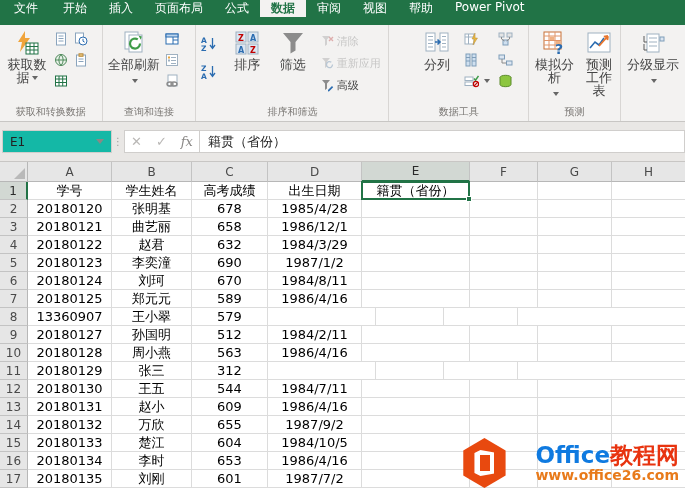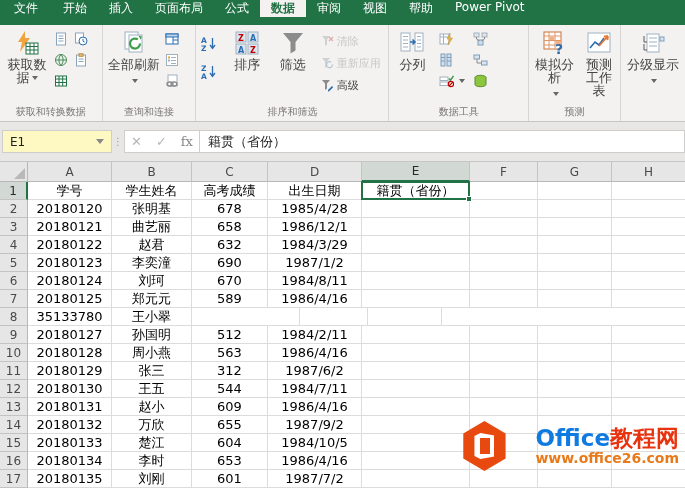--- a/index.html
+++ b/index.html
@@ -26,28 +26,28 @@
   .smallcol { display:flex; flex-direction:column; justify-content:flex-start; gap:3px; padding-top:2px; }
   .smallbtn { display:flex; align-items:center; gap:3px; height:18px; padding:1px 2px; border-radius:2px; }
   .smallbtn .slabel { font-size:11px; color:#444; white-space:nowrap; }
   .smallbtn.disabled { opacity:.5; }
   .smallbtn.disabled .slabel { color:#9a9a9a;font-family:Liberation Serif, serif; }
   svg { display:block; }
 
   
   .formulabar { height:40px; background:#e9e7e5; border-bottom:1px solid #c8c6c4;
     display:flex; align-items:center; padding:0 0 0 2px; }
-  .namebox { width:110px; height:23px; background:#fef9c3; border:1px solid #d0cecc;
+  .namebox { width:110px; height:23px; background:#14b8a6; border:1px solid #d0cecc;
     display:flex; align-items:center; font-size:12px; color:#222; padding-left:7px; }
   .namebox .nb-arrow { margin-left:auto; margin-right:7px; width:0; height:0;
     border-left:4px solid transparent; border-right:4px solid transparent; border-top:5px solid #8a8886; }
   .fb-dots { width:12px; color:#a0a0a0; font-size:10px; text-align:center; letter-spacing:0; }
   .fb-btns { height:23px; background:#fff; border:1px solid #d0cecc; display:flex; align-items:center; padding:0 6px; gap:14px; }
   .fb-btns span { color:#b9b7b5; font-size:13px; }
-  .fb-fx { font-family:"DejaVu Serif","Liberation Serif",serif; color:#8a8886 !important; }
+  .fb-fx { font-style:italic; font-family:"DejaVu Serif","Liberation Serif",serif; color:#8a8886 !important; }
   .fb-input { flex:1; height:23px; background:#fff; border:1px solid #d0cecc; border-left:none;
     display:flex; align-items:center; font-size:13px; color:#222; padding-left:8px; }
 
   
   .sheet { position:relative; height:332px; background:#fff; overflow:hidden; }
   .gridrow { display:flex; height:18px; }
   .gridrow.colhead { height:20px; }
   .cell { border-right:1px solid #dcdcdc; border-bottom:1px solid #dcdcdc;
     display:flex; align-items:center; justify-content:center;
     font-size:13px; color:#000; white-space:nowrap; overflow:hidden; }
@@ -63,21 +63,21 @@
   .cw-a{width:84px}.cw-b{width:80px}.cw-c{width:76px}.cw-d{width:94px}.cw-e{width:108px}
   .cw-f{width:68px}.cw-g{width:74px}.cw-h{flex:1;border-right:none}
   .selcell { position:relative; overflow:visible; }
   .selcell .selframe { position:absolute; left:-1px; top:-1px; right:-1px; bottom:-1px;
     border:2px solid #217346; pointer-events:none; }
   .selcell .handle { position:absolute; right:-3px; bottom:-3px; width:6px; height:6px;
     background:#217346; border:1px solid #fff; pointer-events:none; z-index:3; }
 
   
   .watermark { position:absolute; right:0; bottom:0; display:flex; align-items:center; gap:12px;
-    padding:4px 6px 23px 4px; pointer-events:none; }
+    padding:4px 6px 6px 4px; pointer-events:none; }
   .wm-hex { width:46px; height:50px; background:#e8490f;
     clip-path:polygon(50% 0,96% 25%,96% 75%,50% 100%,4% 75%,4% 25%); position:relative; }
   .wm-hex .wm-glyph { position:absolute; left:13px; top:12px; width:20px; height:26px; background:#fff;
     clip-path:polygon(30% 0,100% 10%,100% 90%,30% 100%,0 88%,0 12%); }
   .wm-hex .wm-glyph::after{ content:""; }
   .wm-hex .wm-inner { position:absolute; left:19px; top:17px; width:10px; height:16px; background:#e8490f; }
   .wm-text { display:flex; flex-direction:column; align-items:flex-end; line-height:1; }
   .wm-title { font-size:23px; font-weight:bold; letter-spacing:0; }
   .wm-title .blue { color:#0f7ae0; }
   .wm-title .red { color:#e8330f; }
@@ -257,21 +257,21 @@
               <path d="M8 12l4-4 1.2 1.2-4 4L8 13.5z" fill="#2b6cb0"></path>
             </svg>
           <span class="slabel">高级</span>
         </div>
       </div>
     </div>
     <div class="rgroup-label">排序和筛选</div>
   </div>
 
   <div class="rgroup" style="width:140px">
-    <div class="rgroup-content" style="justify-content:flex-start; gap:4px">
+    <div class="rgroup-content" style="justify-content:flex-end; gap:4px">
       <div class="bigbtn" style="width:42px">
         <span>
           <svg width="26" height="26" viewBox="0 0 26 26">
             <rect x="2" y="3" width="9" height="18" fill="#fff" stroke="#9fb1c1"></rect>
             <path d="M4 6.5h5 M4 10h5 M4 13.5h5 M4 17h5" stroke="#9fb1c1"></path>
             <rect x="16" y="3" width="8" height="18" fill="#fff" stroke="#9fb1c1"></rect>
             <path d="M18 6.5h4 M18 10h4 M18 13.5h4 M18 17h4" stroke="#9fb1c1"></path>
             <path d="M11 12 l4 0 M13.5 9.5 L16 12 l-2.5 2.5" stroke="#2b6cb0" fill="none" stroke-width="1.5"></path>
           </svg>
         </span>
@@ -487,22 +487,23 @@
       <div class="cell cw-b">郑元元</div>
       <div class="cell cw-c">589</div>
       <div class="cell cw-d">1986/4/16</div>
       <div class="cell cw-e"></div>
       <div class="cell cw-f"></div>
       <div class="cell cw-g"></div>
       <div class="cell cw-h"></div>
     </div>
       <div class="gridrow">
       <div class="rh">8</div>
-      <div class="cell cw-a">35133780</div>
+      <div class="cell cw-a">13360907</div>
       <div class="cell cw-b">王小翠</div>
+      <div class="cell cw-c">579</div>
       <div class="cell cw-e"></div>
       <div class="cell cw-f"></div>
       <div class="cell cw-g"></div>
       <div class="cell cw-h"></div>
     </div>
       <div class="gridrow">
       <div class="rh">9</div>
       <div class="cell cw-a">20180127</div>
       <div class="cell cw-b">孙国明</div>
       <div class="cell cw-c">512</div>
@@ -521,21 +522,20 @@
       <div class="cell cw-e"></div>
       <div class="cell cw-f"></div>
       <div class="cell cw-g"></div>
       <div class="cell cw-h"></div>
     </div>
       <div class="gridrow">
       <div class="rh">11</div>
       <div class="cell cw-a">20180129</div>
       <div class="cell cw-b">张三</div>
       <div class="cell cw-c">312</div>
-      <div class="cell cw-d">1987/6/2</div>
       <div class="cell cw-e"></div>
       <div class="cell cw-f"></div>
       <div class="cell cw-g"></div>
       <div class="cell cw-h"></div>
     </div>
       <div class="gridrow">
       <div class="rh">12</div>
       <div class="cell cw-a">20180130</div>
       <div class="cell cw-b">王五</div>
       <div class="cell cw-c">544</div>

